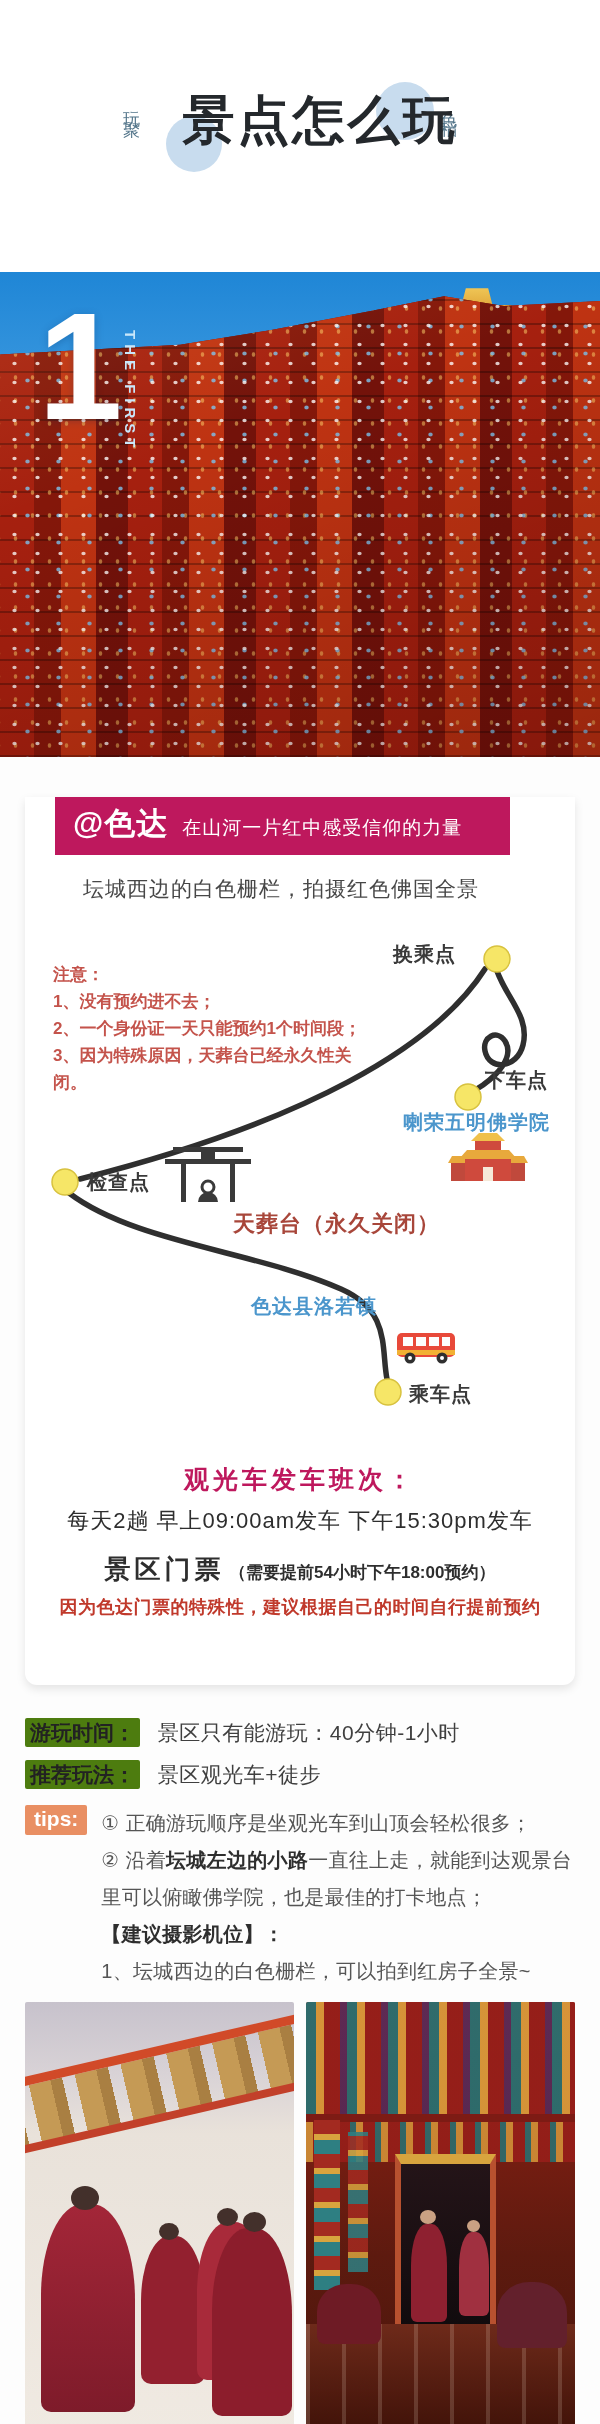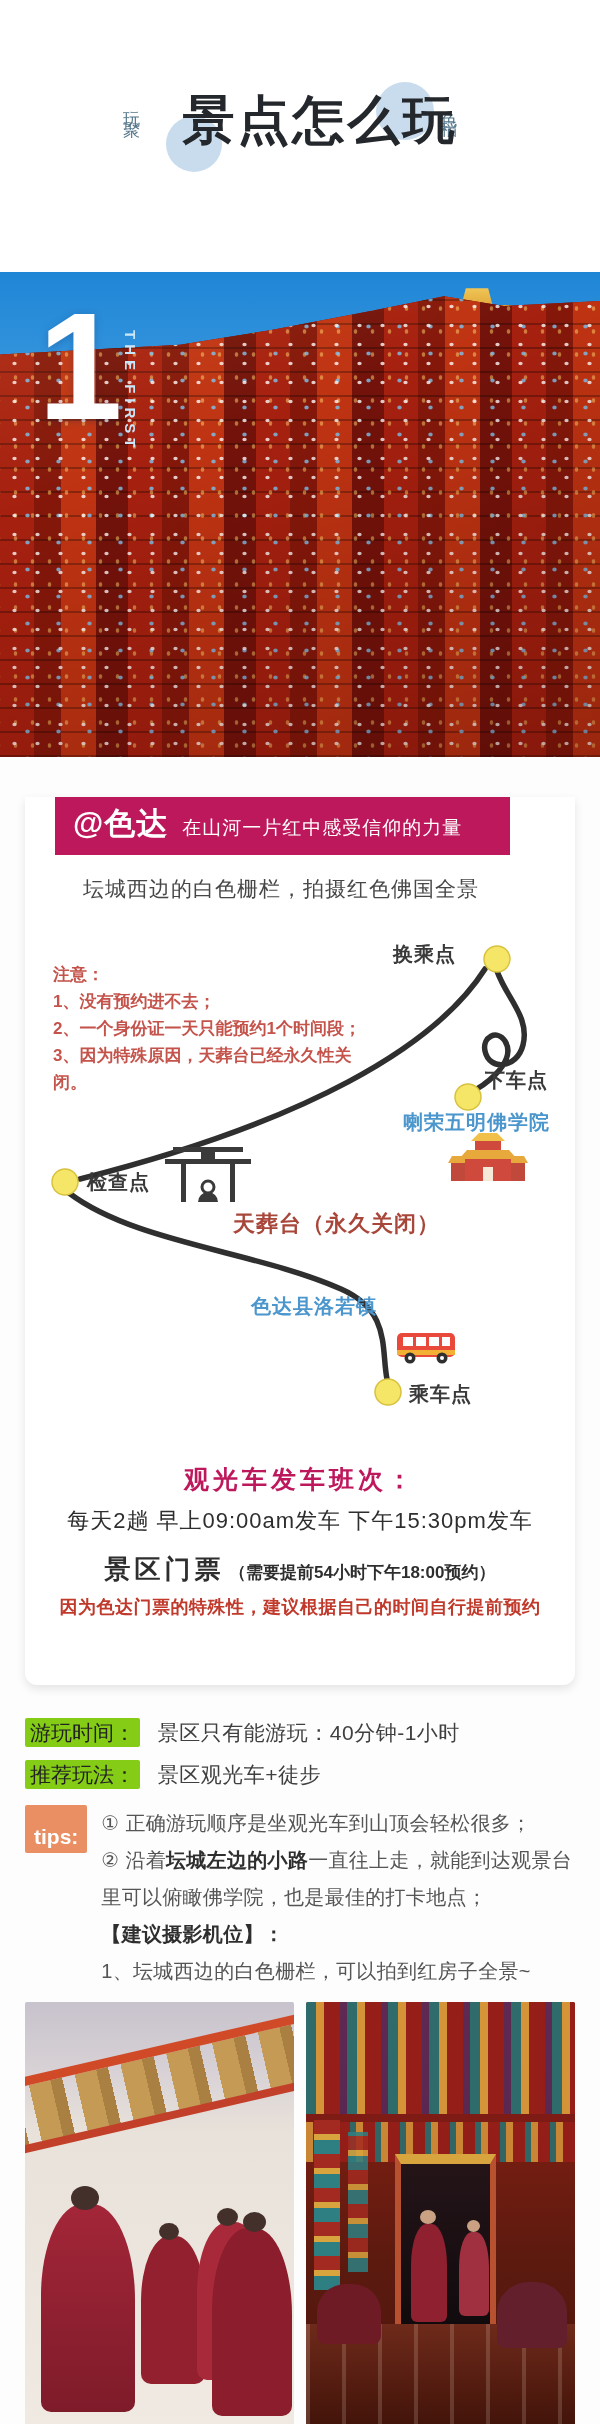--- a/index.html
+++ b/index.html
@@ -66,25 +66,25 @@
   .schedule-title{text-align:center;margin-top:16px;font-size:25px;font-weight:800;
     color:#be185d;letter-spacing:4px;}
   .schedule-detail{text-align:center;margin-top:10px;font-size:22px;color:#2e2e2e;letter-spacing:1px;}
   .ticket-line{text-align:center;margin-top:16px;color:#2e2e2e;}
   .ticket-title{font-size:26px;font-weight:800;letter-spacing:4px;}
   .ticket-note{font-size:17px;font-weight:700;}
   .ticket-warning{text-align:center;margin-top:8px;font-size:18px;color:#C0392B;font-weight:600;letter-spacing:.5px;}
   
   .info{margin:34px 25px 0 25px;}
   .info-row{font-size:21px;margin-bottom:14px;color:#3f3f3f;}
-  .hl{background:#84cc16;color:#222;font-weight:400;padding:3px 5px;border-radius:2px;}
+  .hl{background:#4d7c0f;color:#222;font-weight:700;padding:3px 5px;border-radius:2px;}
   .info-val{margin-left:12px;letter-spacing:.5px;}
   .tips{display:flex;gap:14px;margin-top:16px;align-items:flex-start;}
   .tips-label{background:#E98F63;color:#fff;font-weight:800;font-size:21px;
-    padding:20px 9px 4px 9px;border-radius:2px;flex:0 0 auto;}
+    padding:2px 9px 4px 9px;border-radius:2px;flex:0 0 auto;}
   .tips-body{font-size:20px;color:#555;line-height:37px;letter-spacing:.3px;}
   .tips-bold{font-weight:800;color:#2e2e2e;}
   .camera-title{font-weight:800;color:#2e2e2e;}
   
   .photos{display:flex;gap:12px;margin:12px 25px 0 25px;height:438px;}
   .photo{flex:1;position:relative;overflow:hidden;border-radius:2px;}
   .photo-left{background:linear-gradient(180deg,#c7c2cc 0%,#d8d2d6 16%,#e9e2da 30%,#f0eae2 100%);}
   .pl-beam{position:absolute;top:84px;left:-36px;width:380px;height:62px;
     transform:rotate(-13deg);transform-origin:left center;
     background:repeating-linear-gradient(90deg,#c59a55 0 22px,#a97f42 22px 34px,rgba(0,0,0,0) 34px 47px);

